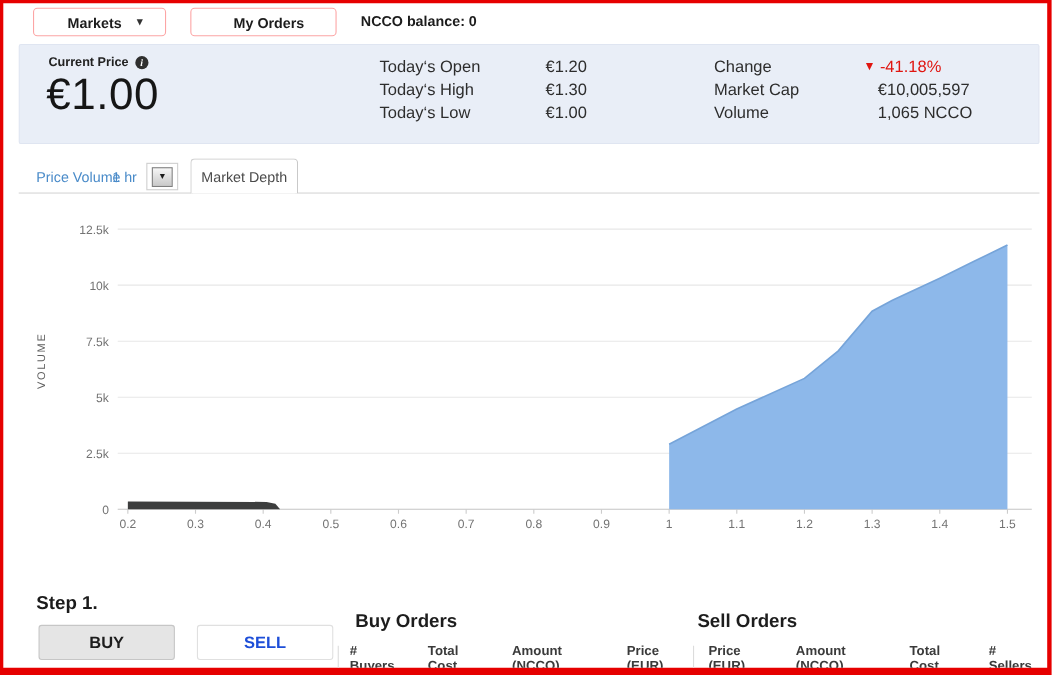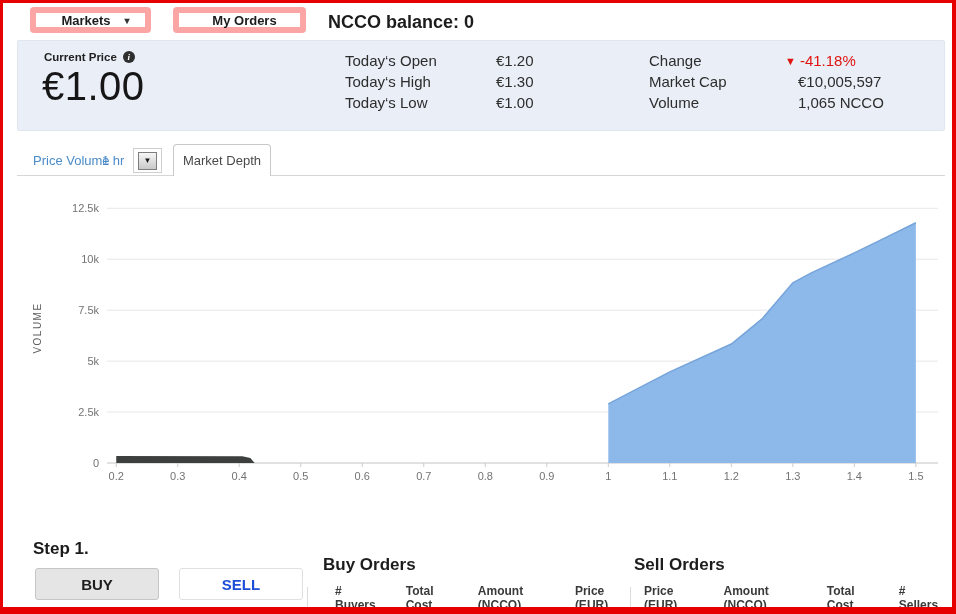--- a/index.html
+++ b/index.html
@@ -12,31 +12,31 @@
     border-right-width: 4px;
     border-bottom-width: 7px;
     overflow: hidden;
     color: #2b2b2b;
   }
   .abs { position: absolute; }
 
   
   .top-btn {
     position: absolute; top: 4px; height: 26px;
-    background: #fff; border: 6px solid #fca5a5; border-radius: 4px;
+    background: #fff; border: 1px solid #fca5a5; border-radius: 4px;
     font-family: "Liberation Sans", sans-serif;
     font-size: 13px; font-weight: 700; color: #1c1c1c;
     display: flex; align-items: center; justify-content: center; gap: 14px;
     cursor: pointer;
     padding-left: 10px;
   }
   #markets-btn { left: 27px; width: 121px; }
   #myorders-btn { left: 170px; width: 133px; }
   .caret { font-size: 10px; color: #333; }
-  #balance { left: 325px; top: 9px; font-size: 18px; font-weight: 700; color: #1c1c1c; }
+  #balance { left: 325px; top: 9px; font-size: 13px; font-weight: 700; color: #1c1c1c; }
 
   
   #price-panel {
     left: 14px; top: 37px; width: 928px; height: 91px;
     background: #e9eef7; border: 1px solid #dfe5f1; border-radius: 2px;
   }
   #current-price-label {
     left: 26px; top: 10px; font-size: 11.5px; font-weight: 700; color: #222;
     display: flex; align-items: center; gap: 6px; justify-content: space-between;
   }
@@ -101,21 +101,21 @@
 
   .orders-title { position: absolute; top: 552px; font-size: 17px; font-weight: 700; color: #1d1d1d; }
   #buy-orders-title { left: 320px; }
   #sell-orders-title { left: 631px; }
   .orders-headers {
     position: absolute; top: 584px; height: 23px;
     border-left: 1px solid #dcdcdc; border-bottom: 1px solid #e2e2e2;
     display: flex; align-items: center;
     font-size: 12px; font-weight: 700; color: #3a3a3a;
   }
-  #buy-orders-headers { left: 304px; width: 316px; padding-left: 27px; gap: 30px; }
+  #buy-orders-headers { left: 304px; width: 316px; padding-left: 10px; gap: 30px; }
   #sell-orders-headers { left: 627px; width: 314px; padding-left: 13px; gap: 19px; }
 </style>
 </head>
 <body>
 
 <button class="top-btn" id="markets-btn">
   <span>Markets</span>
   <span class="caret">▾</span>
 </button>
 <button class="top-btn" id="myorders-btn">

